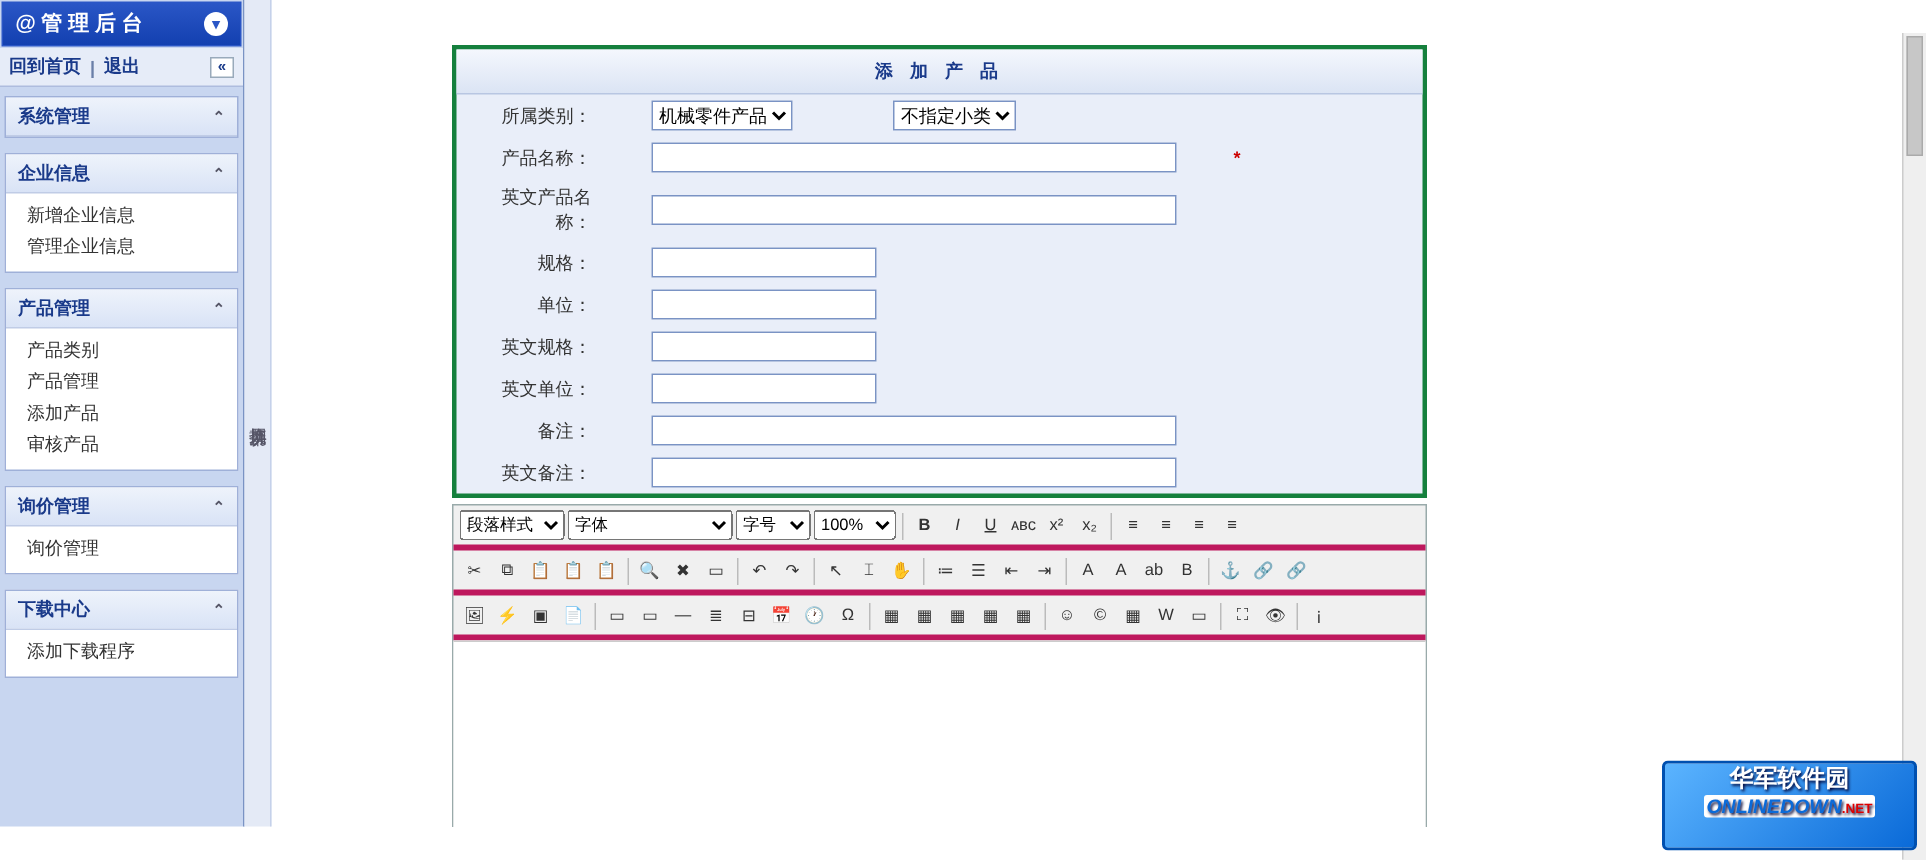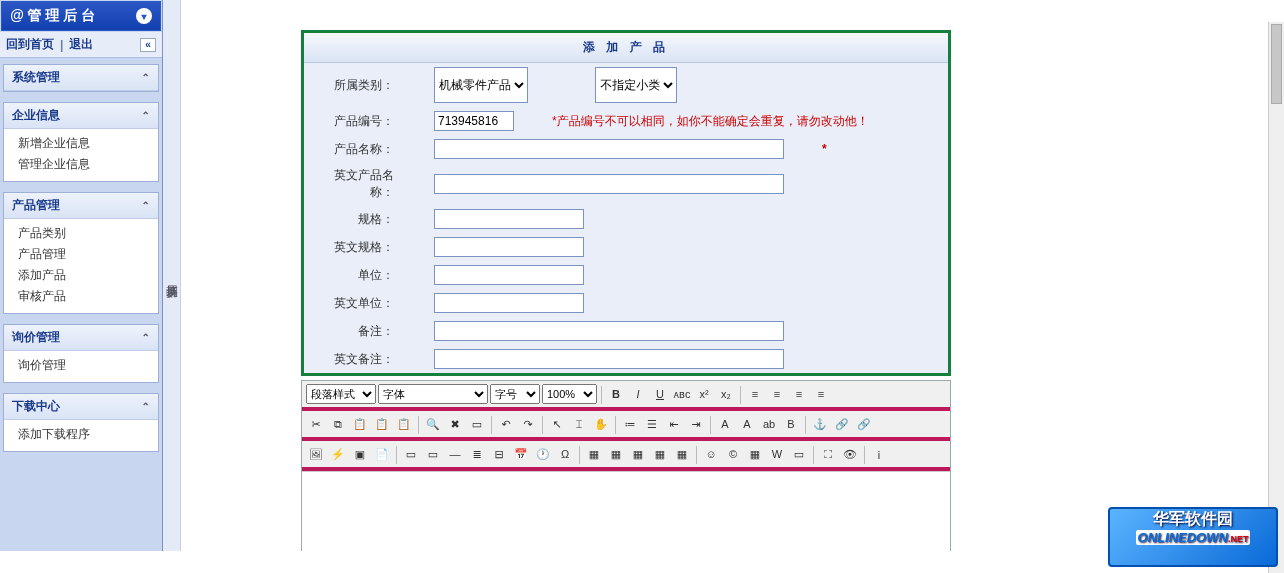--- a/index.html
+++ b/index.html
@@ -34,21 +34,21 @@
 .vtab { width:18px; background:#e4eaf6; display:flex; align-items:center; justify-content:center; writing-mode: vertical-rl; color:#556; font-size:12px; border-right:1px solid #c5d1ea; cursor:pointer; }
 
 
 .main { flex:1; background:#fff; overflow:auto; padding: 30px 0 0 120px; }
 
 .panel { width: 650px; border:3px solid #15803d; background:#e9eef9; }
 .panel-hd { text-align:center; font-weight:bold; color:#1a3a8a; padding:6px 0; background:linear-gradient(#f4f7fd,#dbe4f4); border-bottom:1px solid #b8c6e2; letter-spacing: 4px; }
 .form-row { display:flex; align-items:center; padding:4px 8px;gap:32px; }
 .form-row .lbl { width:90px; text-align:right; padding-right:8px; color:#333; }
 .form-row input[type=text] { border:1px solid #7a93c4; height:20px; padding:1px 3px; font-size:12px; background:#fff; }
-.form-row select { border:1px solid #7a93c4; height:36px; font-size:12px; background:#fff; }
+.form-row select { border:1px solid #7a93c4; height:20px; font-size:12px; background:#fff; }
 .warn { color:#cc0000; margin-left:6px; }
 .req { color:#cc0000; margin-left:6px; font-weight:bold; }
 
 
 .editor-wrap { margin-top:4px; width: 650px; }
 .editor { border:1px solid #9aa; background:#f0f0f0; }
 .ed-row { display:flex; align-items:flex-end; gap:2px; padding:3px 4px; border-bottom:4px solid #be185d; flex-wrap:nowrap; }
 .ed-row select { font-size:11px; height:20px; }
 .ed-btn { width:20px; height:20px; border:1px solid transparent; display:inline-flex; align-items:center; justify-content:center; font-size:11px; color:#333; cursor:pointer; background:transparent; }
 .ed-sep { width:1px; height:18px; background:#bbb; margin:0 2px; }
@@ -143,47 +143,42 @@
       <div class="panel">
         <div class="panel-hd">添 加 产 品</div>
 
         <div class="form-row">
           <div class="lbl">所属类别：</div>
           <select><option>机械零件产品</option></select>
           &nbsp;
           <select><option>不指定小类</option></select>
         </div>
 
-        <div class="form-row">
-          <div class="lbl">产品编号：</div>
-          <input type="text" style="width: 80px;" value="713945816">
-          <span class="warn">*产品编号不可以相同，如你不能确定会重复，请勿改动他！</span>
-        </div>
 
         <div class="form-row">
           <div class="lbl">产品名称：</div>
           <input type="text" style="width: 350px;" value="">
           <span class="req">*</span>
         </div>
 
         <div class="form-row">
           <div class="lbl">英文产品名称：</div>
           <input type="text" style="width: 350px;" value="">
         </div>
 
         <div class="form-row">
           <div class="lbl">规格：</div>
           <input type="text" style="width: 150px;" value="">
         </div>
         <div class="form-row">
+          <div class="lbl">单位：</div>
+          <input type="text" style="width: 150px;" value="">
+        </div>
+        <div class="form-row">
           <div class="lbl">英文规格：</div>
-          <input type="text" style="width: 150px;" value="">
-        </div>
-        <div class="form-row">
-          <div class="lbl">单位：</div>
           <input type="text" style="width: 150px;" value="">
         </div>
         <div class="form-row">
           <div class="lbl">英文单位：</div>
           <input type="text" style="width: 150px;" value="">
         </div>
         <div class="form-row">
           <div class="lbl">备注：</div>
           <input type="text" style="width: 350px;" value="">
         </div>

